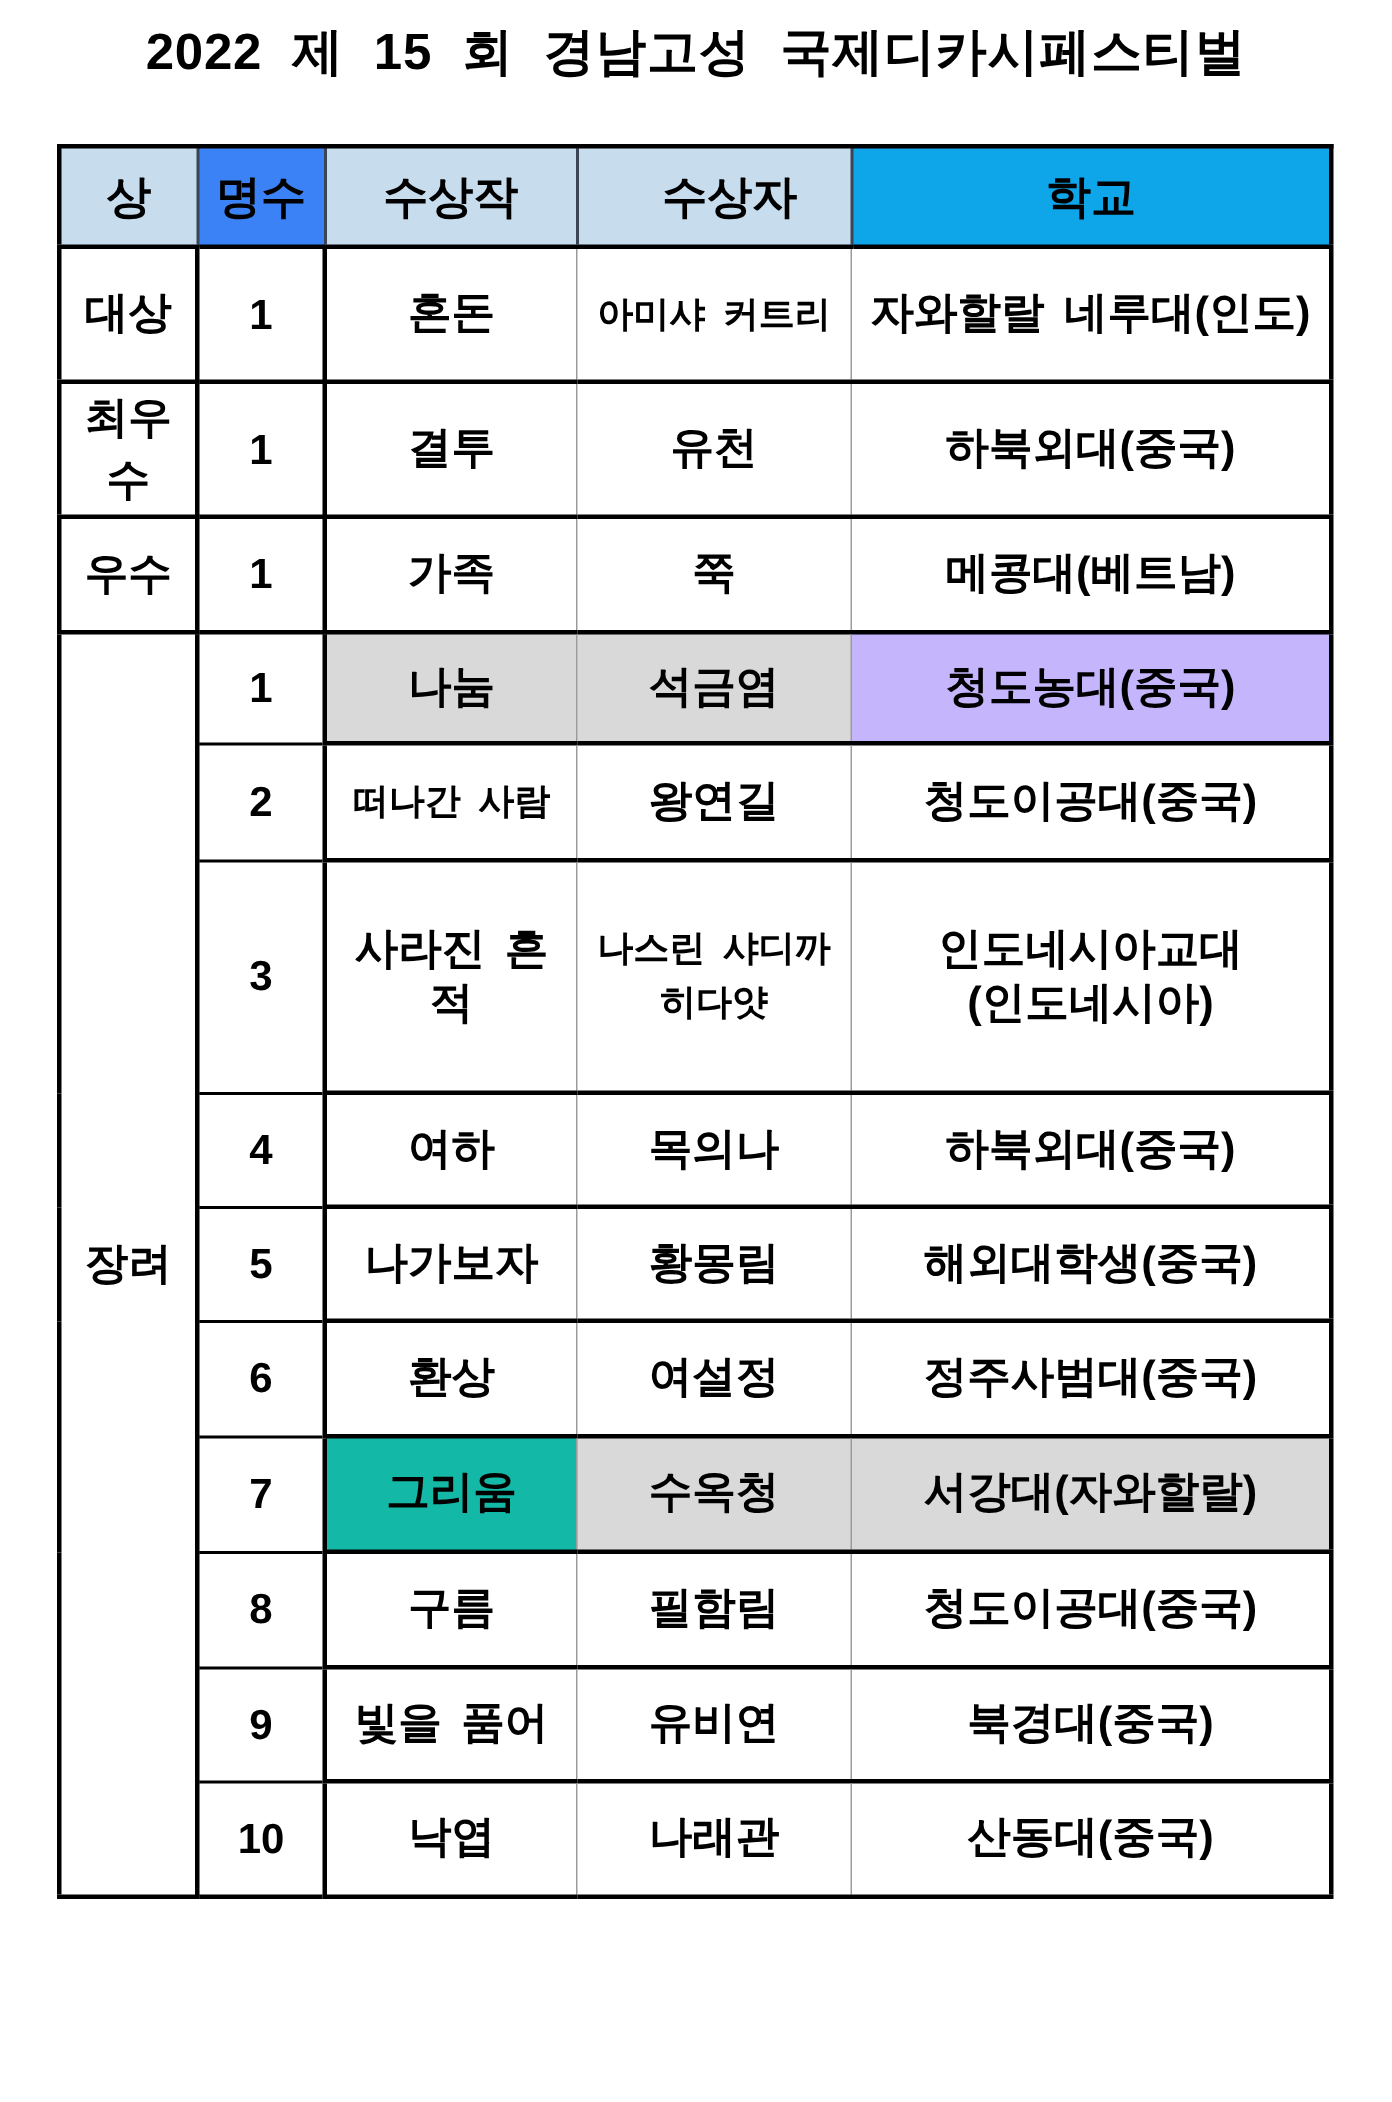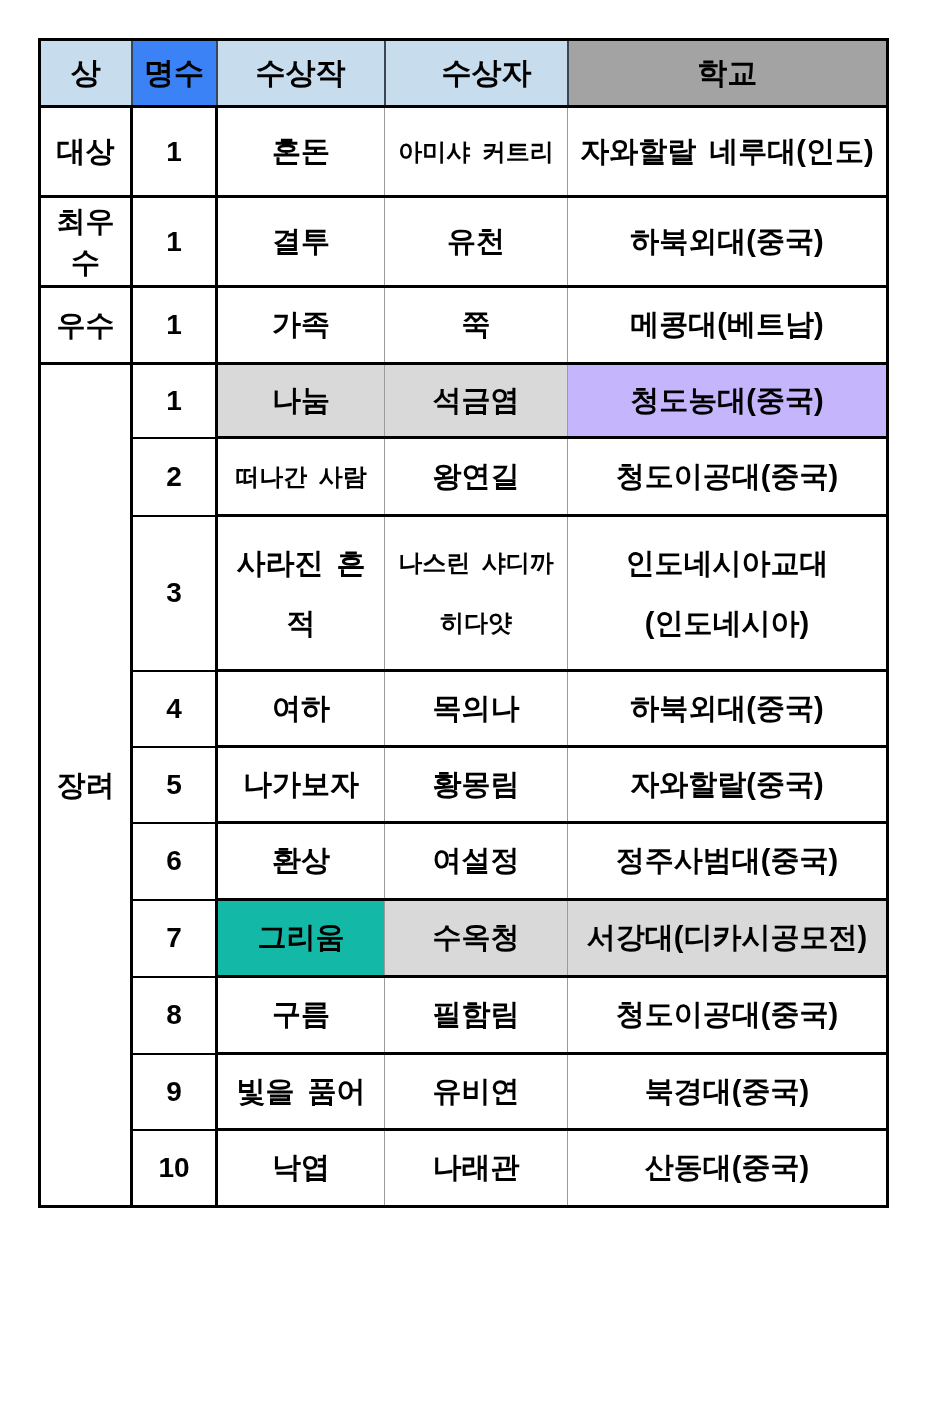--- a/index.html
+++ b/index.html
@@ -67,43 +67,44 @@
   td.award.top { vertical-align: top; padding-top: 23px; }
   td.count {
     border-right: 3px solid #000;
     border-bottom: 3px solid #000;
     font-size: 28px;
   }
   td.count.thin { border-bottom-width: 2px; }
   td.work, td.winner { border-right: 1px solid #9b9b9b; }
   td.work, td.winner, td.school { border-bottom: 3px solid #000; }
   td.small { font-size: 24px; }
-  td.tall  { line-height: 60px; }
+  td.tall  { line-height: 36px; }
 </style>
 </head>
 <body>
 
 <div class="titles">
+  <div class="title-line1">2022 제 15 회 경남고성 국제디카시페스티벌</div>
 </div>
 
 <table class="awards">
   <colgroup>
     <col class="c-award">
       <col class="c-count">
       <col class="c-work">
       <col class="c-winner">
       <col class="c-school">
   </colgroup>
   <thead>
     <tr>
       <th style="background: rgb(199, 220, 236);">상</th>
       <th style="background: #3b82f6;">명수</th>
       <th style="background: rgb(199, 220, 236);">수상작</th>
       <th style="background: rgb(199, 220, 236); padding-left: 22px;">수상자</th>
-      <th style="background: #a3a3a3;">학교</th>
+      <th style="background: #0ea5e9;">학교</th>
     </tr>
   </thead>
   <tbody id="awards-body">
       <tr style="height: 90px;">
         <td class="award top" rowspan="1">대상</td>
         <td class="count">1</td>
         <td class="work">혼돈</td>
         <td class="winner small">아미샤 커트리</td>
         <td class="school">자와할랄 네루대(인도)</td>
       </tr>
@@ -147,33 +148,33 @@
       <tr style="height: 76px;">
         <td class="count thin">4</td>
         <td class="work">여하</td>
         <td class="winner">목의나</td>
         <td class="school">하북외대(중국)</td>
       </tr>
       <tr style="height: 76px;">
         <td class="count thin">5</td>
         <td class="work">나가보자</td>
         <td class="winner">황몽림</td>
-        <td class="school">자와할랄(중국)</td>
+        <td class="school">해외대학생(중국)</td>
       </tr>
       <tr style="height: 77px;">
         <td class="count thin">6</td>
         <td class="work">환상</td>
         <td class="winner">여설정</td>
         <td class="school">정주사범대(중국)</td>
       </tr>
       <tr style="height: 77px;">
         <td class="count thin">7</td>
         <td class="work" style="background: #14b8a6;">그리움</td>
         <td class="winner" style="background: rgb(217, 217, 217); text-align: center;">수옥청</td>
-        <td class="school" style="background: rgb(217, 217, 217);">서강대(디카시공모전)</td>
+        <td class="school" style="background: rgb(217, 217, 217);">서강대(자와할랄)</td>
       </tr>
       <tr style="height: 77px;">
         <td class="count thin">8</td>
         <td class="work">구름</td>
         <td class="winner">필함림</td>
         <td class="school">청도이공대(중국)</td>
       </tr>
       <tr style="height: 76px;">
         <td class="count thin">9</td>
         <td class="work">빛을 품어</td>

